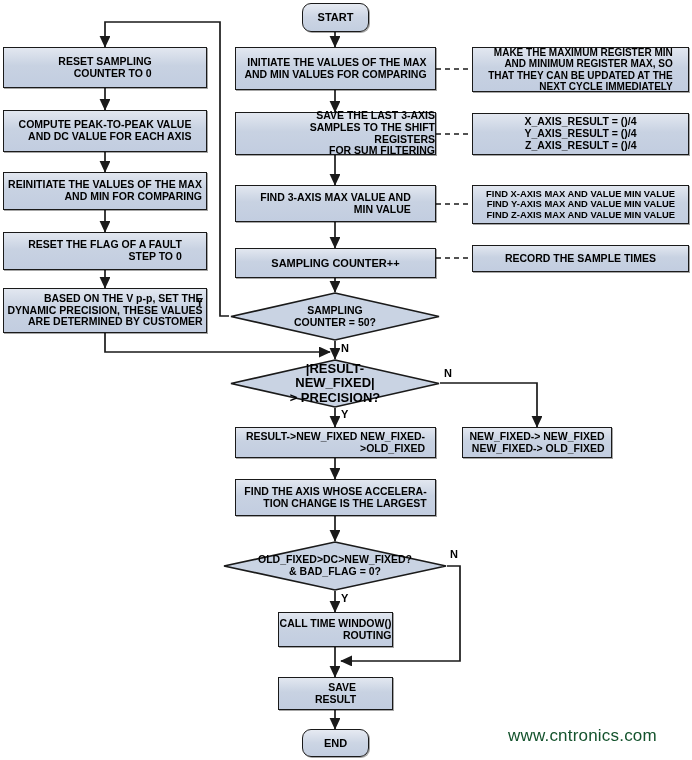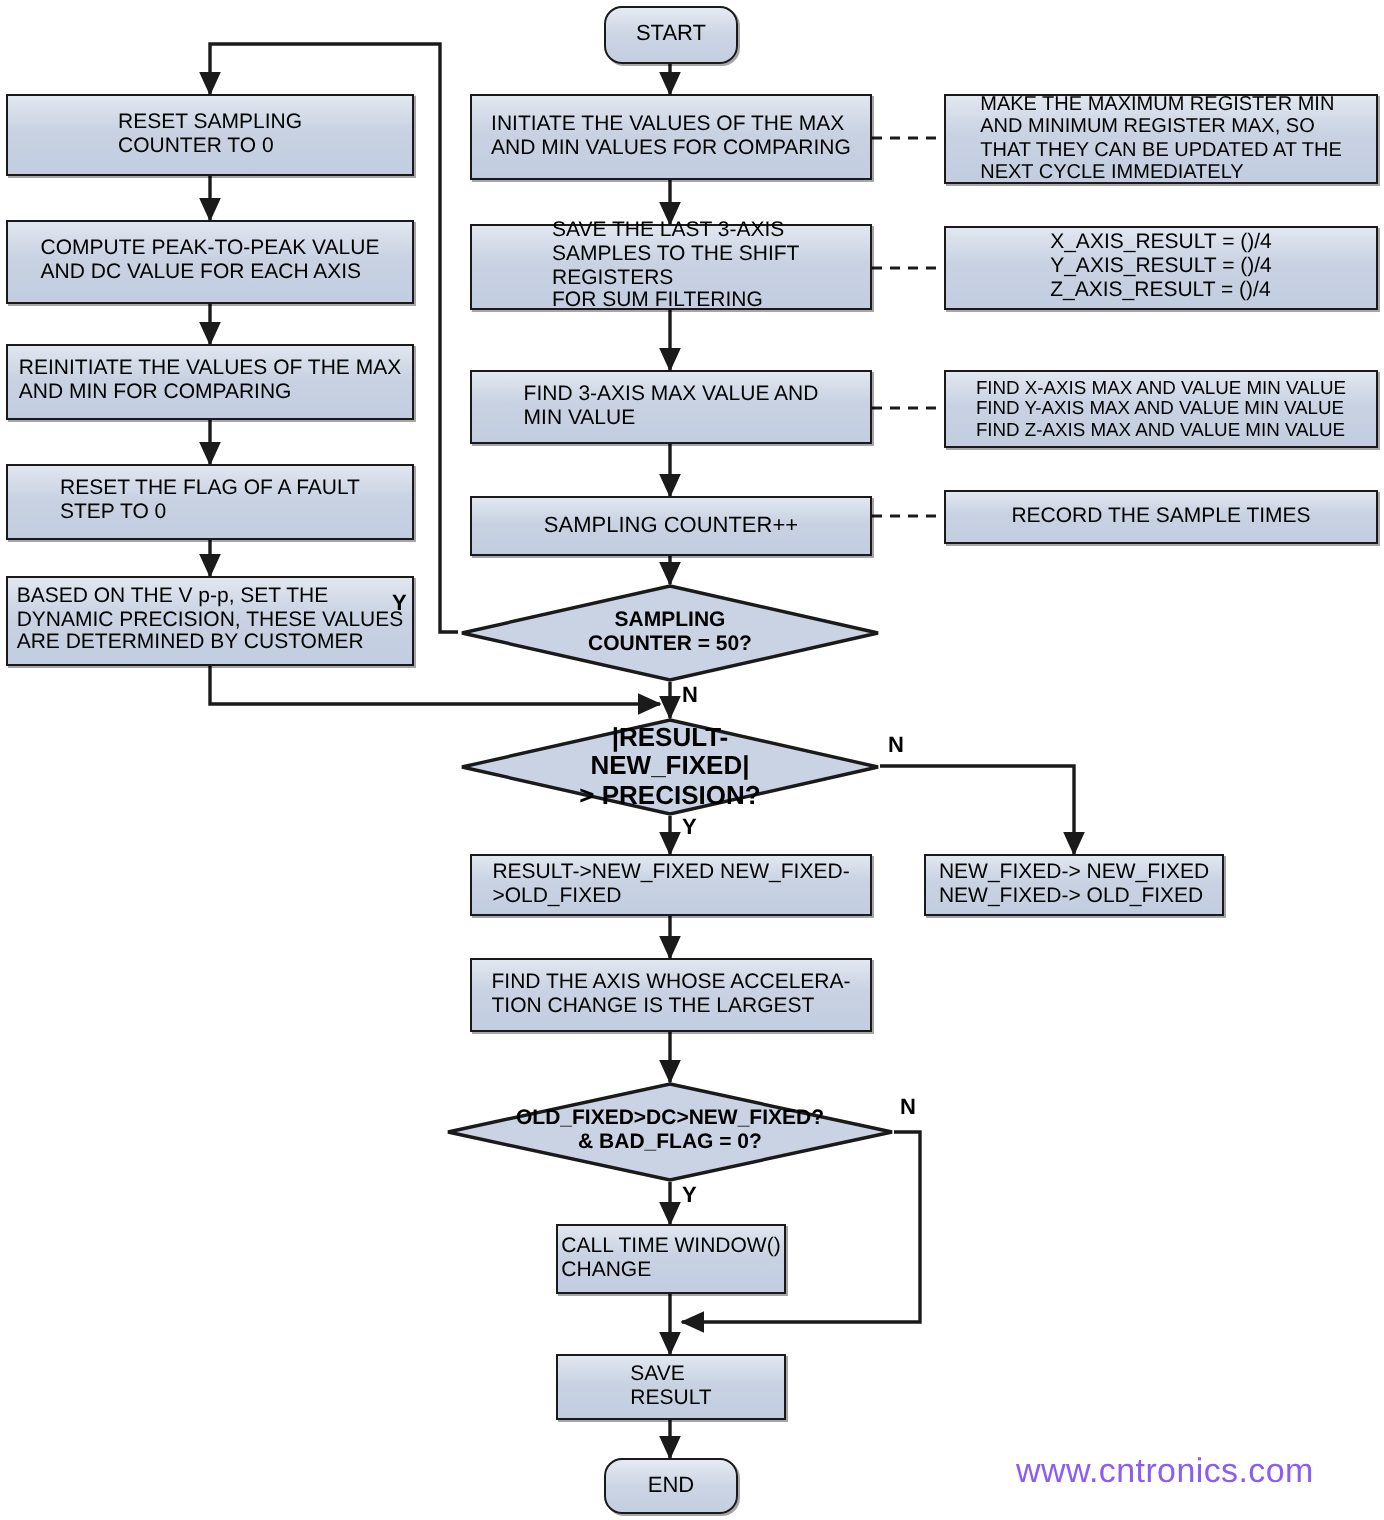--- a/index.html
+++ b/index.html
@@ -20,22 +20,22 @@
     left: 0; top: 0;
     width: 692px;
     height: 760px;
   }
   .node {
     position: absolute;
     box-sizing: border-box;
     display: flex;
     align-items: center;
     justify-content: center;
-    text-align: left;
-    font-weight: normal;
+    text-align: right;
+    font-weight: bold;
     color: #000000;
     line-height: 1.12;
     white-space: pre-line;
     z-index: 3;
   }
   .process {
     background: linear-gradient(to bottom, #e2e7f0 0%, #c8d2e2 45%, #c2cde0 100%);
     border: 1.6px solid #1a1a1a;
     box-shadow: 1px 1px 0 rgba(0,0,0,0.35);
   }
@@ -77,21 +77,21 @@
   .branch-label {
     position: absolute;
     font-weight: bold;
     color: #000;
     font-size: 11px;
     z-index: 4;
   }
   .watermark {
     position: absolute;
     font-size: 17px;
-    color: #8b5cf6;
+    color: #14532d;
     letter-spacing: 0.2px;
     z-index: 2;
     font-weight: normal;
   }
 </style>
 </head>
 <body>
 
 <div id="canvas">
 
@@ -197,21 +197,21 @@
     <svg width="226" height="50" viewBox="0 0 226 50" xmlns="http://www.w3.org/2000/svg">
       <polygon points="113,1 224,25 113,49 2,25" fill="#c9d3e3" stroke="#1a1a1a" stroke-width="1.7"></polygon>
     </svg>
     <div class="decision-label" style="font-size:10.5px;">OLD_FIXED&gt;DC&gt;NEW_FIXED?
 &amp; BAD_FLAG = 0?</div>
   </div>
   <div class="branch-label" style="left:450px; top:548px;">N</div>
   <div class="branch-label" style="left:341px; top:592px;">Y</div>
 
   <div class="node process" style="left:278px; top:612px; width:115px; height:35px; font-size:10.5px;">CALL TIME WINDOW()
-CHANGE</div>
+ROUTING</div>
 
   <div class="node process" style="left:278px; top:677px; width:115px; height:33px; font-size:10.5px;">SAVE
 RESULT</div>
 
   <div class="node terminal" style="left:302px; top:729px; width:67px; height:28px; font-size:11px;">END</div>
 
   <div class="node process" style="left:3px; top:47px; width:204px; height:41px; font-size:10.5px;">RESET SAMPLING
 COUNTER TO 0</div>
 
   <div class="node process" style="left:3px; top:110px; width:204px; height:42px; font-size:10.5px;">COMPUTE PEAK-TO-PEAK VALUE

